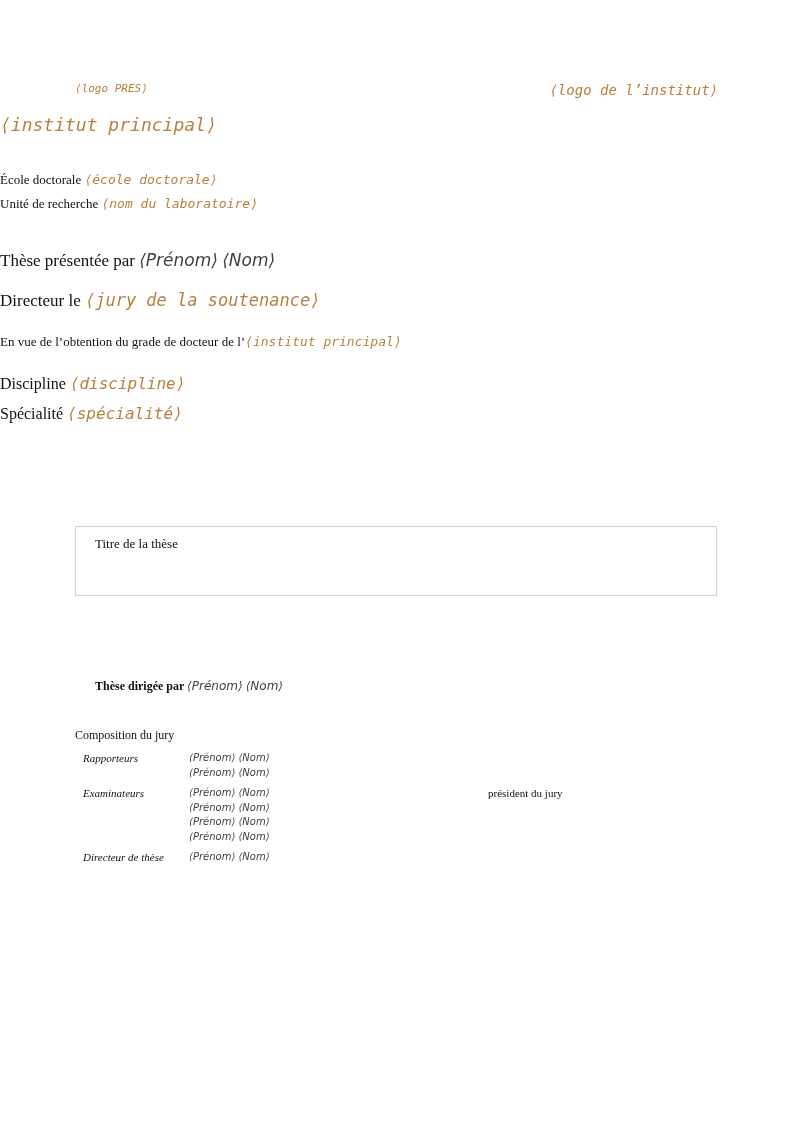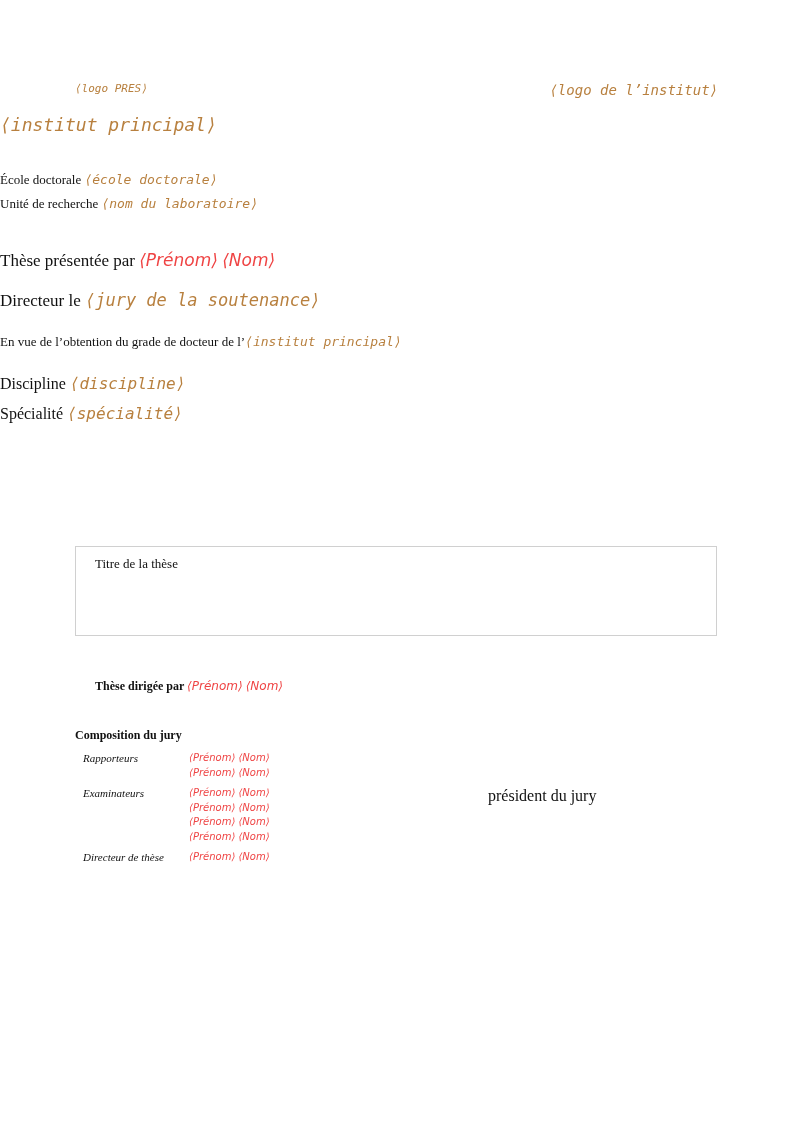--- a/index.html
+++ b/index.html
@@ -1,47 +1,47 @@
 <!DOCTYPE html>
 <html><head>
   <meta charset="utf-8">
   <style>
     html, body { margin: 0; padding: 0; background: #ffffff; }
     body { width: 794px; height: 1123px; position: relative; overflow: hidden;
            font-family: "DejaVu Serif", "Liberation Serif", serif; color: #111; }
     .ph { color: #b8803f; font-family: "DejaVu Sans Mono", "Liberation Mono", monospace; font-style: italic; }
-    .phs { color: #ef4444; font-family: "DejaVu Sans", "Liberation Sans", sans-serif; font-style: italic; }
+    .phs { color: #404040; font-family: "DejaVu Sans", "Liberation Sans", sans-serif; font-style: italic; }
     .abs { position: absolute; }
     .center { position: absolute; left: 0; width: 780px; text-align: left; white-space: nowrap; }
     .serif { font-family: "Liberation Serif", "DejaVu Serif", serif; }
 
     #logo-left { left: 75px; top: 82px; font-size: 11px; }
     #logo-right { right: 76px; top: 82px; font-size: 14px; }
     #institut { top: 114px; font-size: 18px; }
     #ecole { top: 172px; font-size: 13px; }
     #unite { top: 196px; font-size: 13px; }
     #presentee { top: 250px; font-size: 17px; }
     #soutenue { top: 290px; font-size: 17px; }
     #envue { top: 334px; font-size: 13px; }
     #discipline { top: 374px; font-size: 16px; }
     #specialite { top: 404px; font-size: 16px; }
 
-    #title-box { position: absolute; left: 75px; top: 526px; width: 642px; height: 90px;
-                 border: 1px solid #d0d0d0; box-sizing: border-box; margin-top: 20px; }
+    #title-box { position: absolute; left: 75px; top: 526px; width: 642px; height: 70px;
+                 border: 1px solid #d0d0d0; box-sizing: border-box; }
     #title-label { position: absolute; left: 19px; top: 9px; font-size: 13px; }
     #title-value { position: absolute; left: 0; width: 100%; top: 40px; text-align: center; font-size: 31px; white-space: nowrap; }
 
     #dirigee { left: 75px; top: 679px; font-size: 12px; }
     #dirigee b { font-weight: bold; margin-left: 20px; }
-    #jury-head { left: 75px; top: 728px; font-size: 12px; font-weight: bold; }
+    #jury-head { left: 75px; top: 728px; font-size: 12px; font-weight: normal; }
 
     .jury-row { position: absolute; left: 83px; font-size: 11px; }
     .role { font-style: italic; }
     .names { position: absolute; left: 189px; font-size: 10px; white-space: nowrap; }
-    .note { position: absolute; left: 488px; font-size: 16px; }
+    .note { position: absolute; left: 488px; font-size: 11px; }
   </style>
 </head>
 <body>
 
 <div class="abs ph" id="logo-left">⟨logo PRES⟩</div>
 <div class="abs ph" id="logo-right">⟨logo de l’institut⟩</div>
 <div class="center ph" id="institut">⟨institut principal⟩</div>
 
 <div class="center serif" id="ecole">
   <span>École doctorale </span><span class="ph">⟨école doctorale⟩</span>

